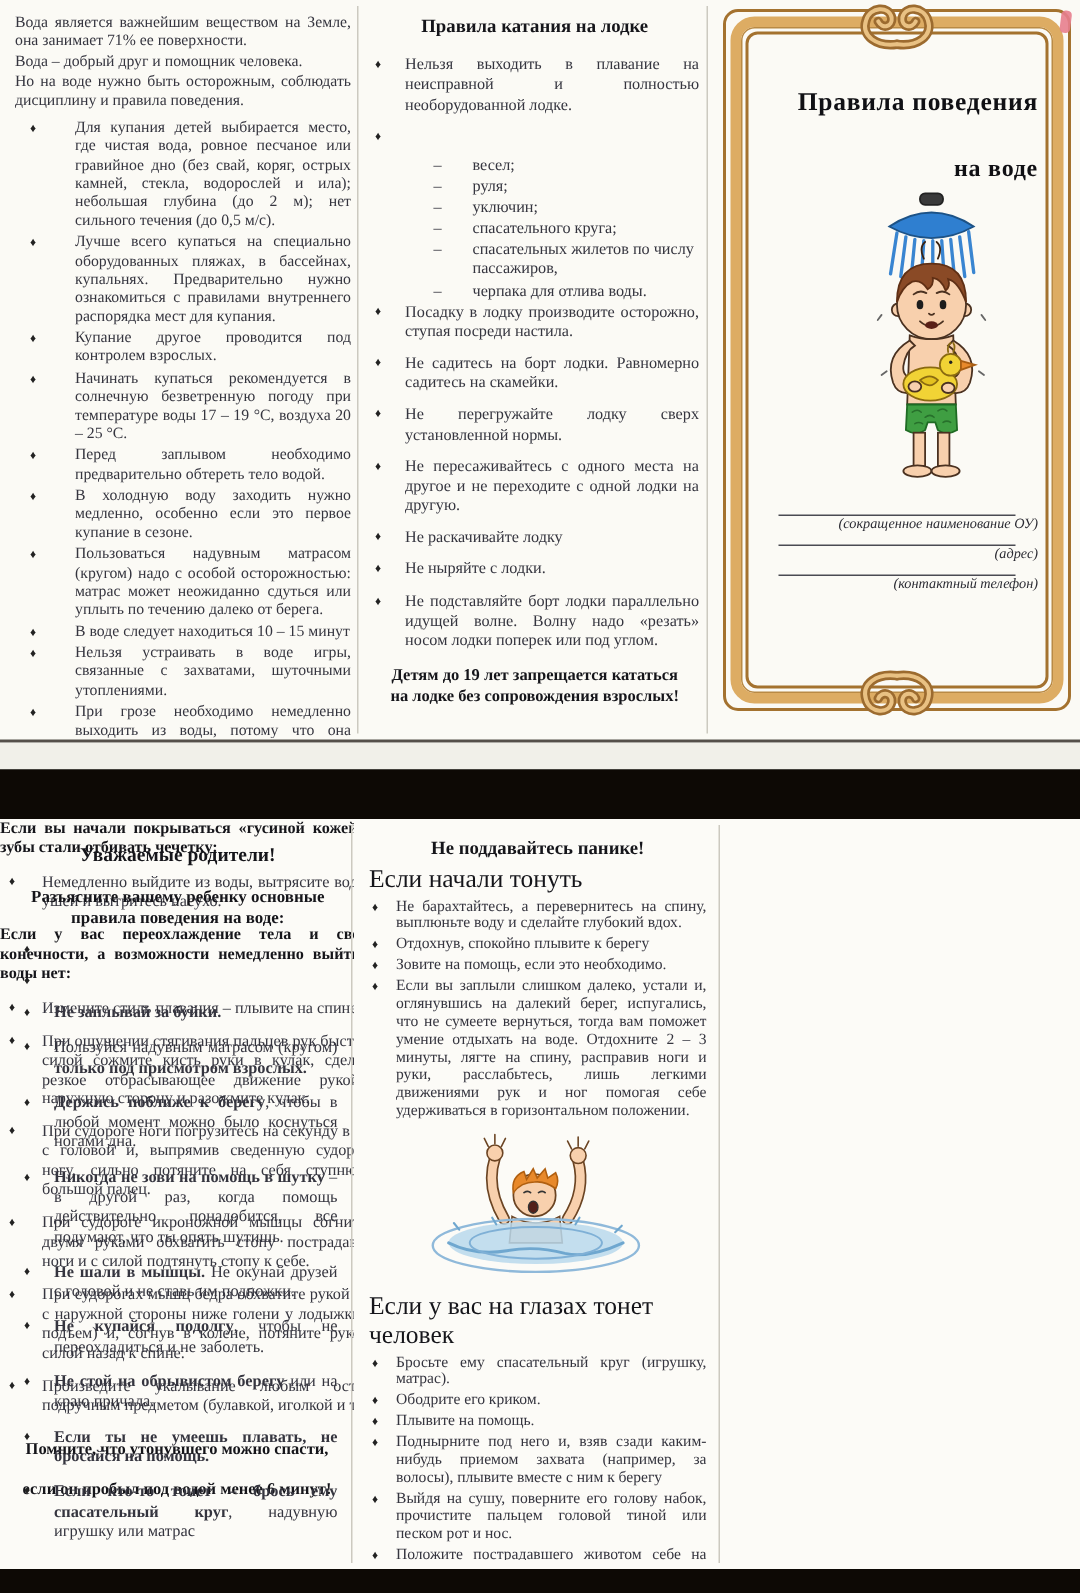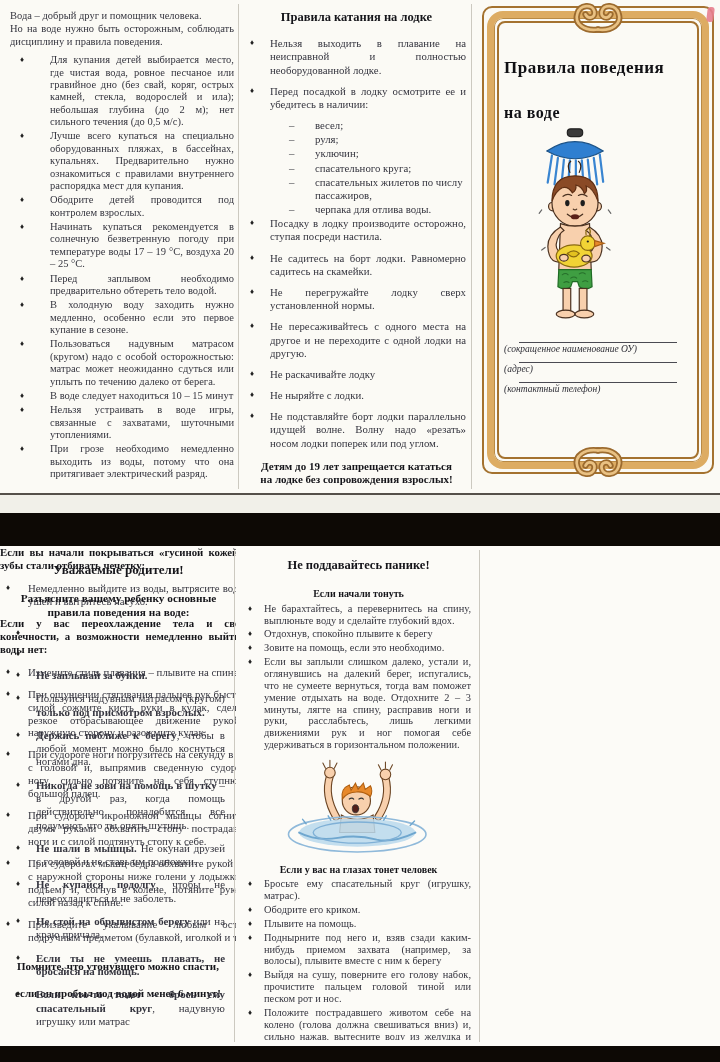--- a/index.html
+++ b/index.html
@@ -44,42 +44,42 @@
   
   #cover { left:476px; top:2px; width:242px; height:492px; }
   .cover-frame { position:absolute; left:6px; top:4px; right:4px; height:468px; }
   .f1 { position:absolute; inset:0; border:2px solid #a4722f; border-radius:10px; }
   .f2 { position:absolute; inset:5px; border:7px solid #ddac63; border-radius:16px;
         box-shadow: inset 0 0 0 1px #b98a45; }
   .f3 { position:absolute; inset:15px; border:2px solid #a4722f; border-radius:8px; }
   .orn { position:absolute; left:50%; }
   .orn-top { top:-6px; transform:translateX(-50%); }
   .orn-bottom { bottom:-6px; transform:translateX(-50%) scaleY(-1); }
-  .cover-content { position:absolute; inset:22px; text-align:left; }
+  .cover-content { position:absolute; inset:22px; text-align:right; }
   .cover-title1 { font-weight:bold; font-size:17px; color:#101014; letter-spacing:0.5px; margin-top:30px; }
   .cover-title2 { font-weight:bold; font-size:16px; color:#101014; letter-spacing:0.5px; margin-top:26px; }
   .cover-art { margin-top:6px; }
   .fields { margin-top:12px; }
   .field { margin-bottom:8px; }
   .field-line { border-top:1.2px solid #4a4a52; width:84%; margin:0 auto 1px auto; height:0; }
   .field-label { font-style:italic; font-size:9.5px; color:#2c2c34; }
   .smudge { position:absolute; right:4px; top:5px; width:7px; height:15px; background:#e77e8e;
             border-radius:3px; transform:rotate(7deg); opacity:0.9; }
 
   
   #p2c1 { left:12px; top:16px; width:213px; height:478px; font-size:10.9px; line-height:1.22; }
   #p2c1 .h1 { font-size:13px; margin-bottom:14px; }
   #p2c1 .subtitle { font-weight:bold; color:#15151a; text-align:center; margin-bottom:8px; font-size:11.3px; }
   #p2c1 .brow { margin-bottom:10px; }
   #p2c1 .bglyph { width:20px; padding-left:4px; }
 
   
   #p2c2 { left:246px; top:12px; width:225px; height:482px; font-size:10.4px; line-height:1.14; }
-  #p2c2 .h1 { font-size:12.5px; margin-bottom:16px; }
-  #p2c2 .h2 { font-weight:bold; color:#15151a; text-align:center; font-size:10px; margin-bottom:3px; }
+  #p2c2 .h1 { font-size:12.5px; margin-bottom:4px; }
+  #p2c2 .h2 { font-weight:normal; color:#15151a; text-align:left; font-size:17px; margin-bottom:3px; }
   #p2c2 .brow { margin-bottom:2px; }
   #p2c2 .bglyph { width:16px; padding-left:2px; }
   .art-center { text-align:center; margin:4px 0 2px 0; }
 
   
   #p2c3 { left:484px; top:14px; width:236px; height:478px; overflow:hidden; }
   .c3in { width:257px; font-size:10.8px; line-height:1.2; }
   .c3in .bh { font-weight:bold; color:#15151a; text-align:justify; margin-bottom:10px; }
   .c3in .brow { margin-bottom:9px; }
   .c3in .bglyph { width:22px; padding-left:6px; }
@@ -90,35 +90,36 @@
 <body>
 
 <div class="screen">
 
   <div class="page" id="page1">
     <div class="vdiv" style="left:238px"></div>
     <div class="vdiv" style="left:471px"></div>
 
     <div class="col" id="p1c1">
       <div>
+          <div class="para">Вода является важнейшим веществом на Земле, она занимает 71% ее поверхности.</div>
           <div class="para">Вода – добрый друг и помощник человека.</div>
           <div class="para">Но на воде нужно быть осторожным, соблюдать дисциплину и правила поведения.</div>
         </div>
       <div class="list">
           <div class="brow">
             <span class="bglyph">♦</span>
             <div class="btext"><span>Для купания детей выбирается место, где чистая вода, ровное песчаное или гравийное дно (без свай, коряг, острых камней, стекла, водорослей и ила); небольшая глубина (до 2 м); нет сильного течения (до 0,5 м/с).</span></div>
           </div>
           <div class="brow">
             <span class="bglyph">♦</span>
             <div class="btext"><span>Лучше всего купаться на специально оборудованных пляжах, в бассейнах, купальнях. Предварительно нужно ознакомиться с правилами внутреннего распорядка мест для купания.</span></div>
           </div>
           <div class="brow">
             <span class="bglyph">♦</span>
-            <div class="btext"><span>Ободрите детей проводится под контролем взрослых.</span></div>
+            <div class="btext"><span>Купание другое проводится под контролем взрослых.</span></div>
           </div>
           <div class="brow">
             <span class="bglyph">♦</span>
             <div class="btext"><span>Начинать купаться рекомендуется в солнечную безветренную погоду при температуре воды 17 – 19 °С, воздуха 20 – 25 °С.</span></div>
           </div>
           <div class="brow">
             <span class="bglyph">♦</span>
             <div class="btext"><span>Перед заплывом необходимо предварительно обтереть тело водой.</span></div>
           </div>
           <div class="brow">
@@ -146,21 +147,20 @@
 
     <div class="col" id="p1c2">
       <div class="h1">Правила катания на лодке</div>
       <div>
           <div class="brow">
             <span class="bglyph">♦</span>
             <div class="btext"><span>Нельзя выходить в плавание на неисправной и полностью необорудованной лодке.</span></div>
           </div>
           <div class="brow">
             <span class="bglyph">♦</span>
-            <div class="btext"><span>Перед посадкой в лодку осмотрите ее и убедитесь в наличии:</span></div>
           </div>
           <div class="srow">
             <span class="sglyph">–</span>
             <div class="stext">весел;</div>
           </div>
           <div class="srow">
             <span class="sglyph">–</span>
             <div class="stext">руля;</div>
           </div>
           <div class="srow">

